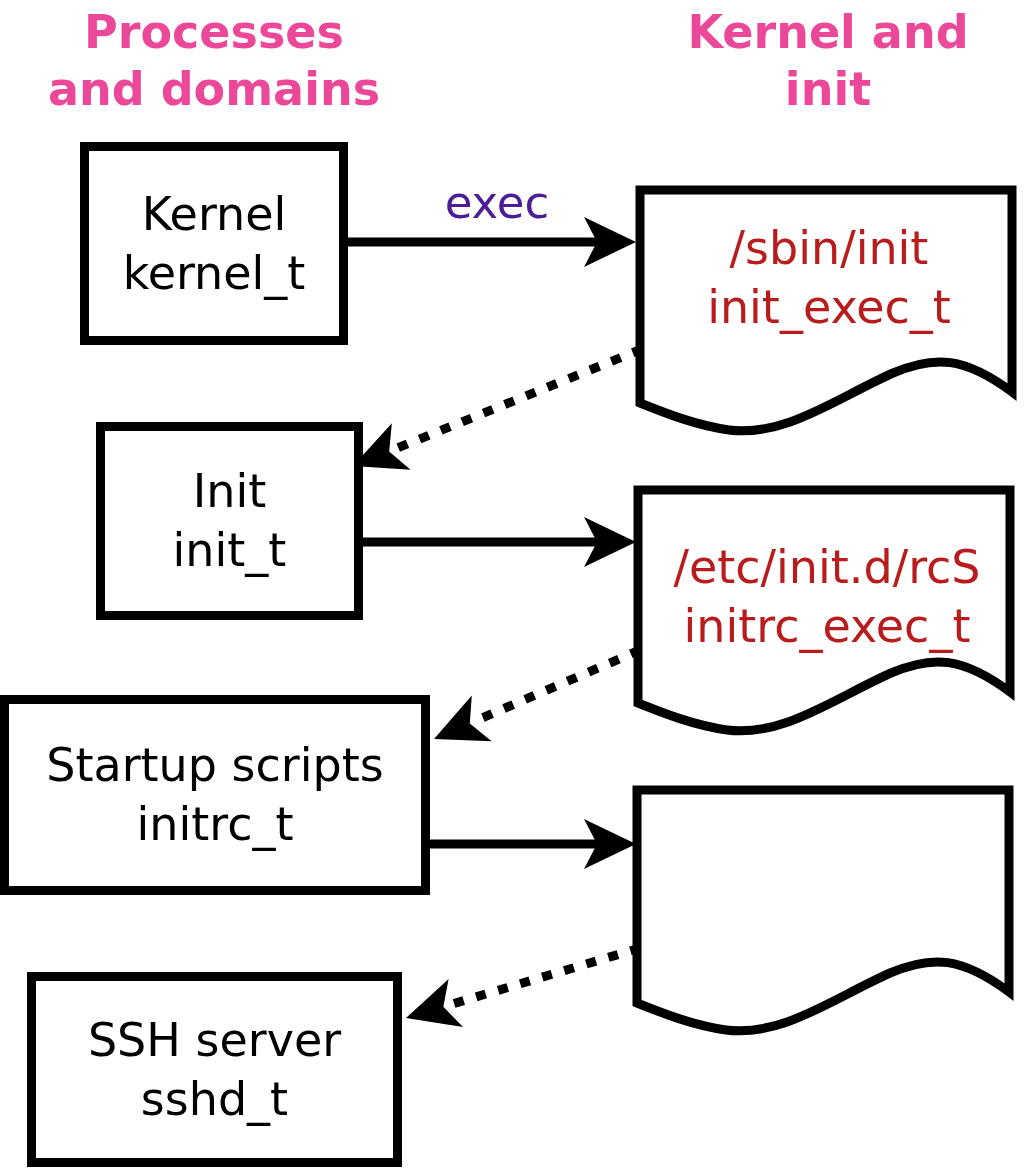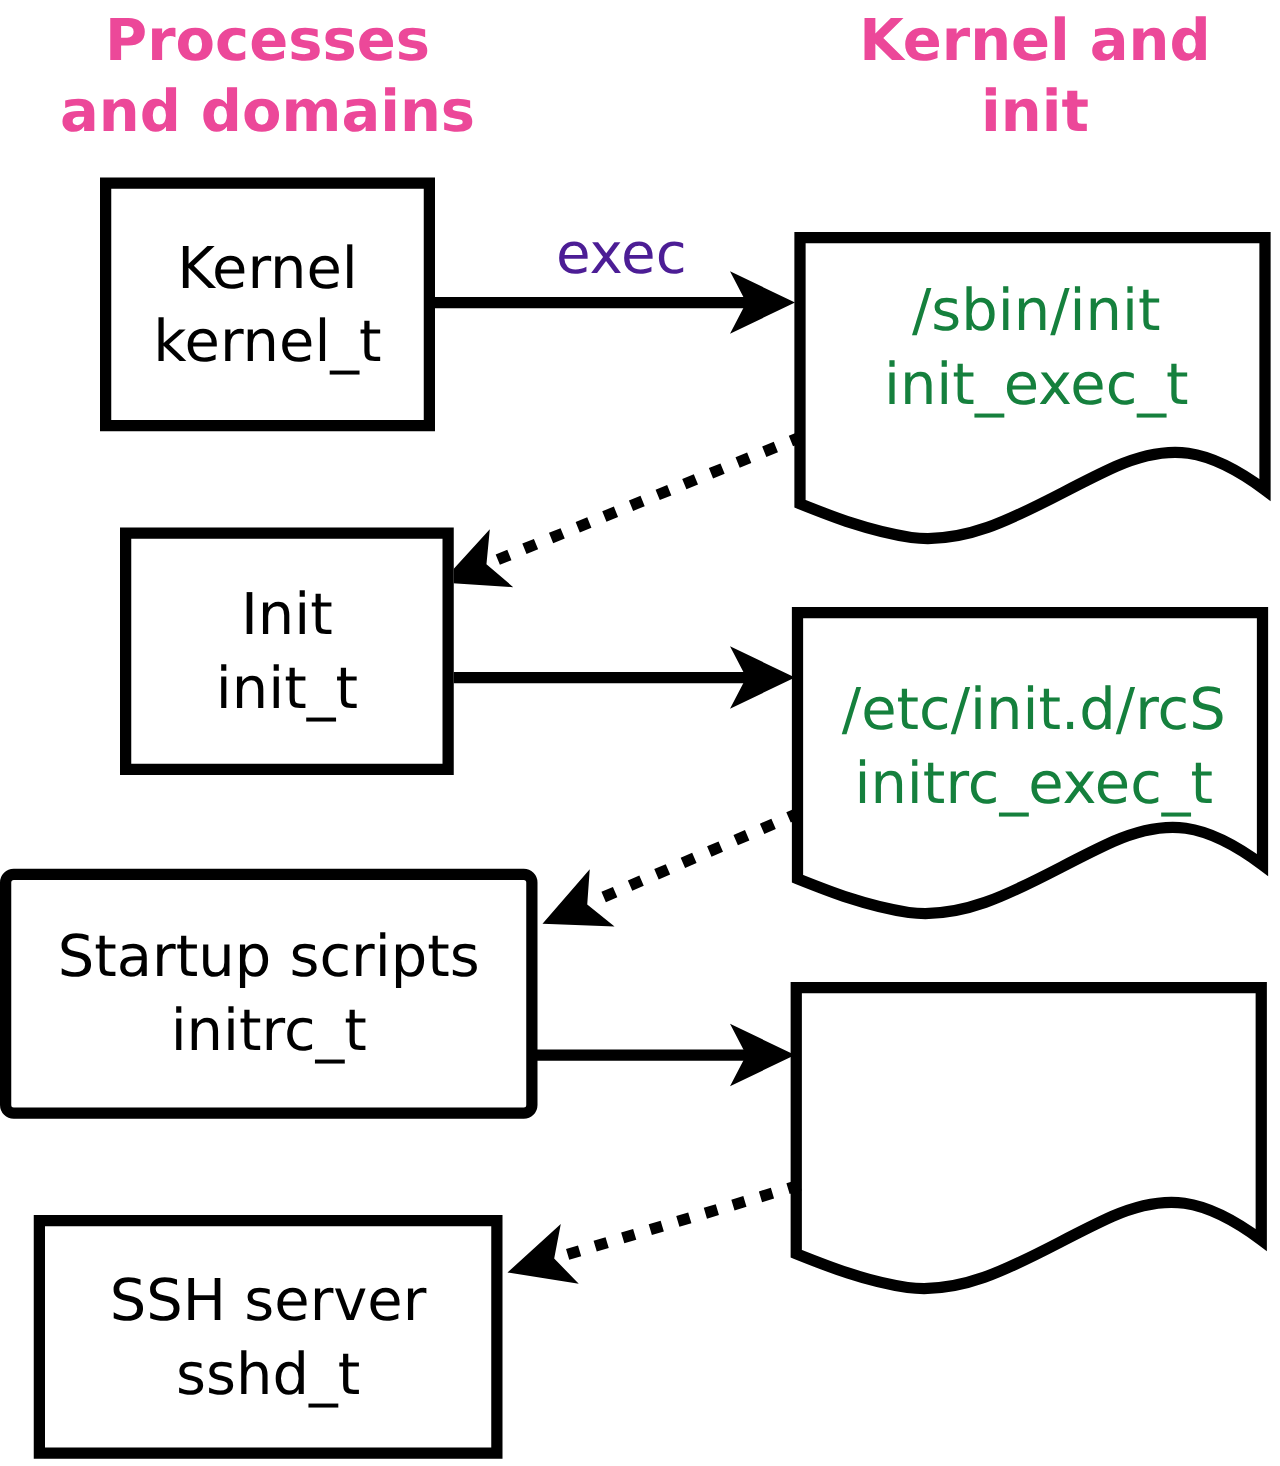--- a/index.html
+++ b/index.html
@@ -15,21 +15,21 @@
   }
   .pbox {
     position:absolute; z-index:2; box-sizing:border-box;
     border:9px solid #000; background:#fff;
     display:flex; flex-direction:column; justify-content:center; align-items:center;
     font-size:46px; line-height:59px; text-align:center; color:#000;
   }
   .doclabel {
     position:absolute; z-index:2;
     display:flex; flex-direction:column; justify-content:center; 
-    font-size:46px; line-height:59px; text-align:center; color:#15803d;
+    font-size:46px; line-height:59px; text-align:center; color:#b91c1c;
     pointer-events:none;
   }
   .edge-label {
     position:absolute; z-index:2; text-align:center;
     font-size:45px; line-height:45px; color:#4c1d95;
   }
   svg .shape { fill:#ffffff; stroke:#000000; stroke-width:9; stroke-linejoin:miter; }
   svg .solidline { stroke:#000000; stroke-width:9; fill:none; }
   svg .dotline { stroke:#000000; stroke-width:9; fill:none; stroke-dasharray:10 13; }
   svg .head { fill:#000000; stroke:none; }
@@ -88,21 +88,21 @@
   </div>
 
   <div class="pbox" style="left:80px; top:142px; width:268px; height:203px;">
     <div>Kernel</div>
     <div>kernel_t</div>
   </div>
   <div class="pbox" style="left:96px; top:422px; width:267px; height:198px;">
     <div>Init</div>
     <div>init_t</div>
   </div>
-  <div class="pbox" style="left:0px; top:695px; width:430px; height:200px;border-radius:11px;">
+  <div class="pbox" style="left:0px; top:695px; width:430px; height:200px;">
     <div>Startup scripts</div>
     <div>initrc_t</div>
   </div>
   <div class="pbox" style="left:27px; top:972px; width:375px; height:195px;">
     <div>SSH server</div>
     <div>sshd_t</div>
   </div>
 
   <div class="doclabel" style="left:643px; top:195px; width:372px; height:165px;">
     <div>/sbin/init</div>

